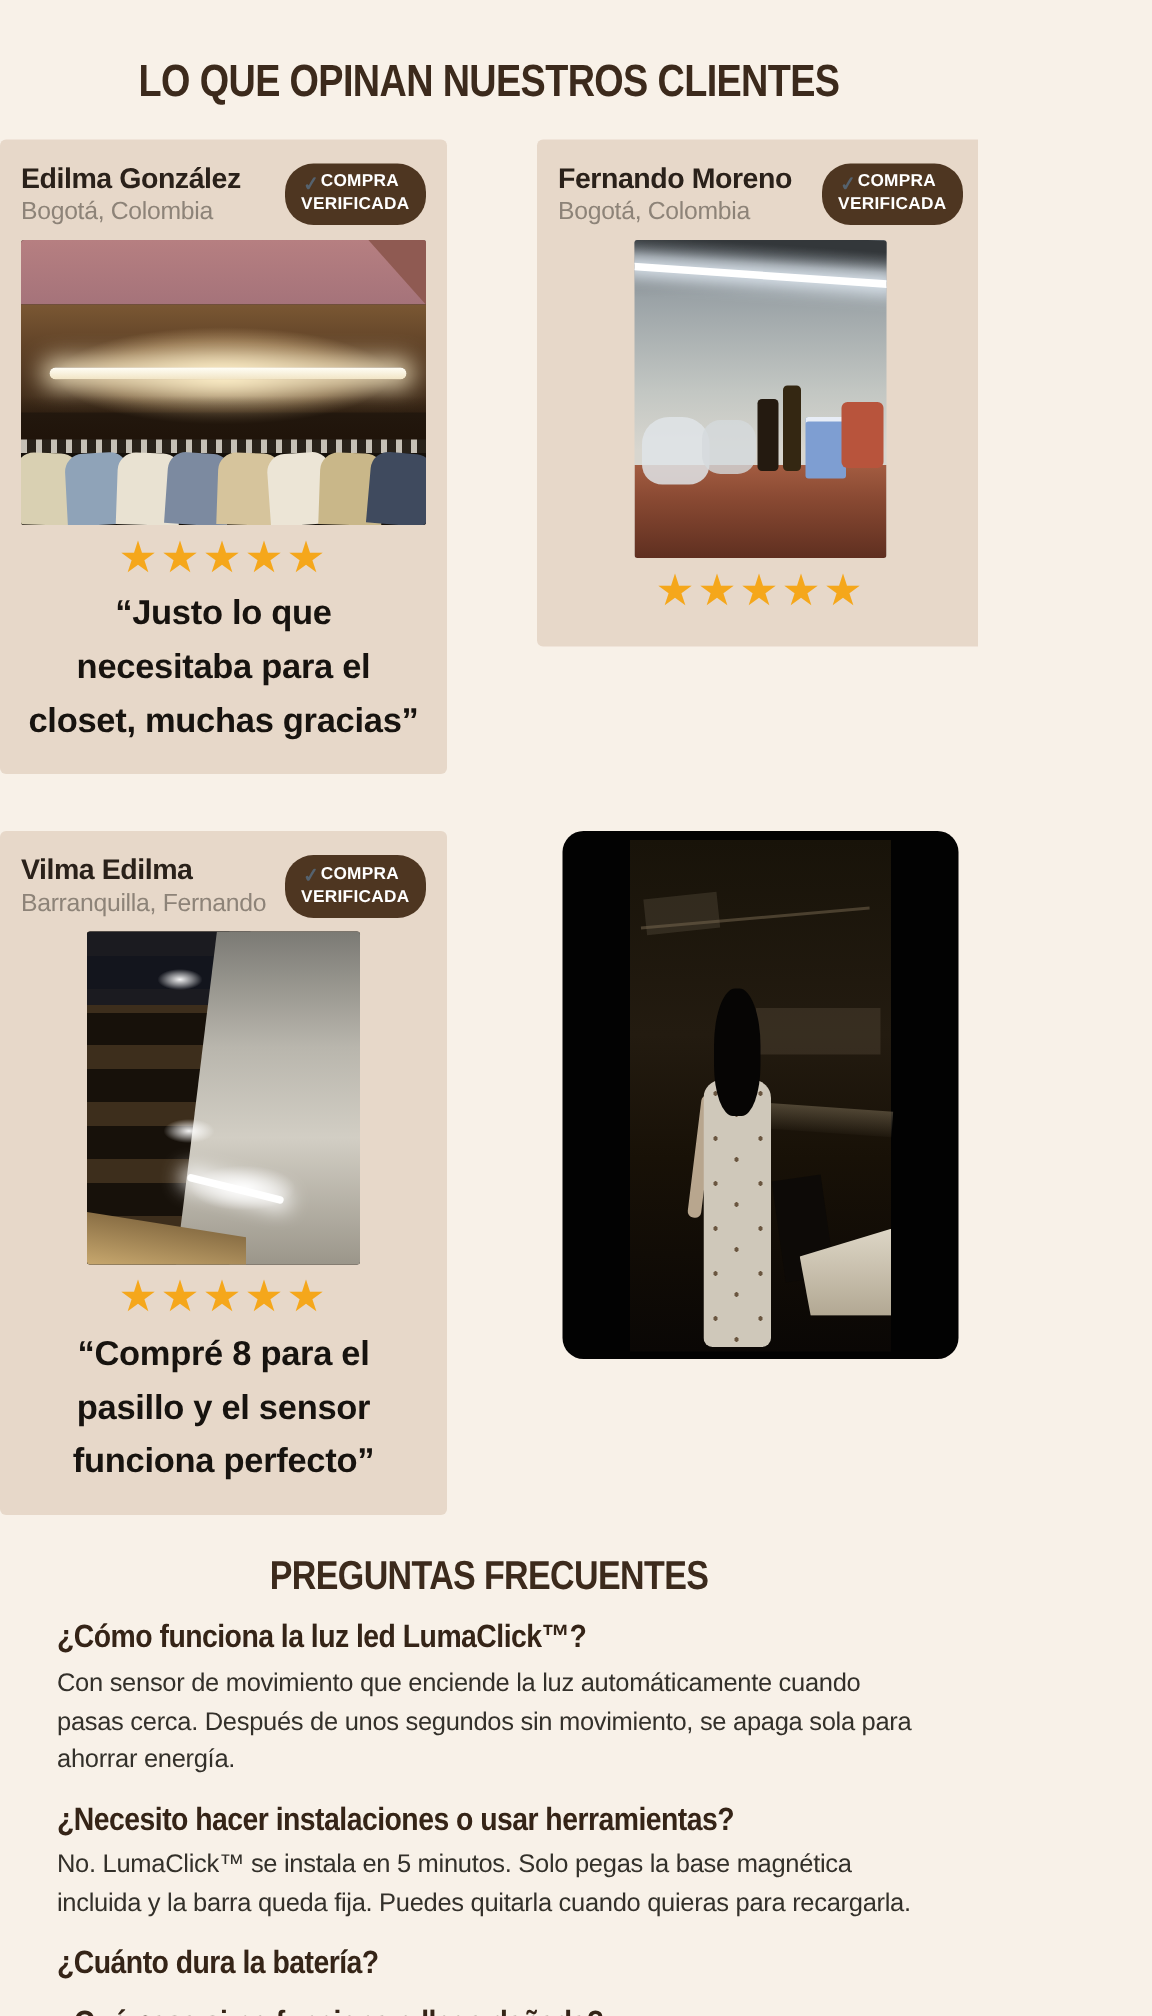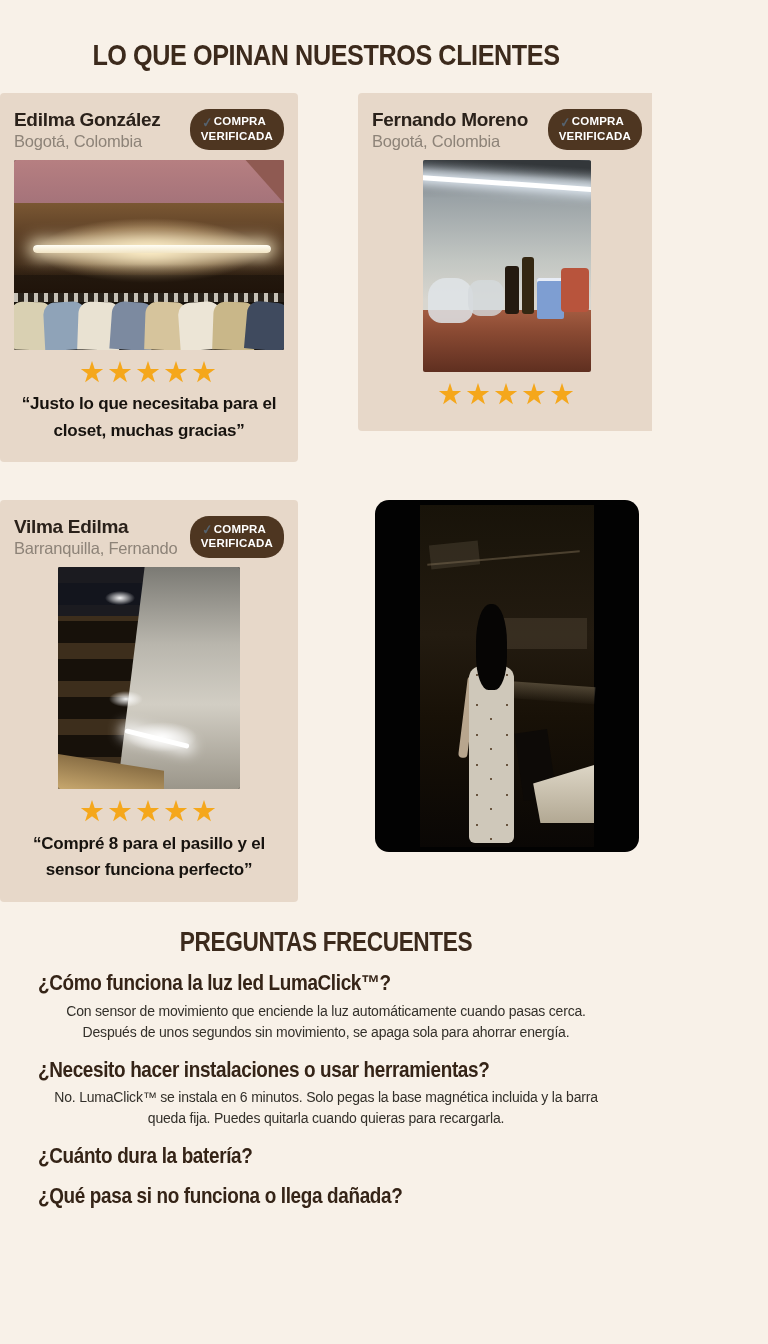--- a/index.html
+++ b/index.html
@@ -25,21 +25,21 @@
   .t-name{font-size:19px;font-weight:800;color:var(--name-color);letter-spacing:-.3px;}
   .t-loc{font-size:16.5px;color:var(--location-color);letter-spacing:-.2px;margin-top:1px;}
   .badge{
     background:var(--badge-bg);color:var(--badge-text);border-radius:19px;padding:6px 11px 7px;
     font-size:11.5px;font-weight:800;line-height:1.18;text-align:center;letter-spacing:.2px;white-space:nowrap;
   }
   .badge-row{display:flex;align-items:center;justify-content:center;gap:1px;}
   .badge-check{color:var(--check-color);font-size:13px;font-weight:800;margin-left:-6px;transform:rotate(-6deg);}
   .t-stars{margin:7px 0 3px;text-align:center;color:var(--star-color);font-size:29px;letter-spacing:2px;line-height:1.1;}
   .t-quote{
-    text-align:center;font-size:17px;font-weight:800;color:var(--quote-color);
+    text-align:center;font-size:23px;font-weight:800;color:var(--quote-color);
     line-height:1.55;letter-spacing:-.2px;padding:0 4px;
   }
 
   .photo{position:relative;overflow:hidden;border-radius:2px;background:#241a10;}
   
   .photo-closet{height:190px;}
   .cl-wall{position:absolute;top:0;left:0;right:0;height:23%;background:linear-gradient(180deg,#b67f81,#a5737a);}
   .cl-wall-corner{position:absolute;top:0;right:0;width:18%;height:23%;background:#8f5a52;clip-path:polygon(100% 0,100% 100%,20% 0);}
   .cl-wood{position:absolute;top:23%;left:0;right:0;height:38%;background:linear-gradient(180deg,#7a5733 0%,#5d4026 45%,#3a2817 100%);}
   .cl-glow{position:absolute;top:26%;left:2%;right:2%;height:42%;background:radial-gradient(55% 52% at 50% 52%,rgba(255,238,196,.95),rgba(255,222,165,.35) 55%,rgba(255,222,165,0) 78%);}
@@ -102,21 +102,21 @@
   
   .faq-title{
     margin-top:26px;text-align:center;font-size:27px;font-weight:800;color:var(--heading-color);
     letter-spacing:-.5px;transform:scaleX(.84);line-height:1.05;
   }
   .faq{margin:8px 38px 0;}
   .faq-q{
     font-size:21.5px;font-weight:800;color:#352417;letter-spacing:-.4px;margin:15px 0 5px;
     transform:scaleX(.88);transform-origin:left center;line-height:1.15;
   }
-  .faq-a{font-size:14px;color:var(--answer-color);line-height:1.5;letter-spacing:-.2px;max-width:700px;text-align:center;}
+  .faq-a{font-size:17px;color:var(--answer-color);line-height:1.5;letter-spacing:-.2px;max-width:700px;}
 </style>
 </head>
 <body>
 
 <div class="page">
 
   <h1 class="section-title">LO QUE OPINAN NUESTROS CLIENTES</h1>
 
   <div class="cards-grid">
 
@@ -231,21 +231,21 @@
 
   <h2 class="faq-title">PREGUNTAS FRECUENTES</h2>
 
   <div class="faq">
     <div class="faq-item">
       <h3 class="faq-q">¿Cómo funciona la luz led LumaClick™?</h3>
       <p class="faq-a">Con sensor de movimiento que enciende la luz automáticamente cuando pasas cerca. Después de unos segundos sin movimiento, se apaga sola para ahorrar energía.</p>
     </div>
     <div class="faq-item">
       <h3 class="faq-q">¿Necesito hacer instalaciones o usar herramientas?</h3>
-      <p class="faq-a">No. LumaClick™ se instala en 6 minutos. Solo pegas la base magnética incluida y la barra queda fija. Puedes quitarla cuando quieras para recargarla.</p>
+      <p class="faq-a">No. LumaClick™ se instala en 5 minutos. Solo pegas la base magnética incluida y la barra queda fija. Puedes quitarla cuando quieras para recargarla.</p>
     </div>
     <div class="faq-item">
       <h3 class="faq-q">¿Cuánto dura la batería?</h3>
     </div>
     <div class="faq-item">
       <h3 class="faq-q">¿Qué pasa si no funciona o llega dañada?</h3>
     </div>
 
   </div>
 

